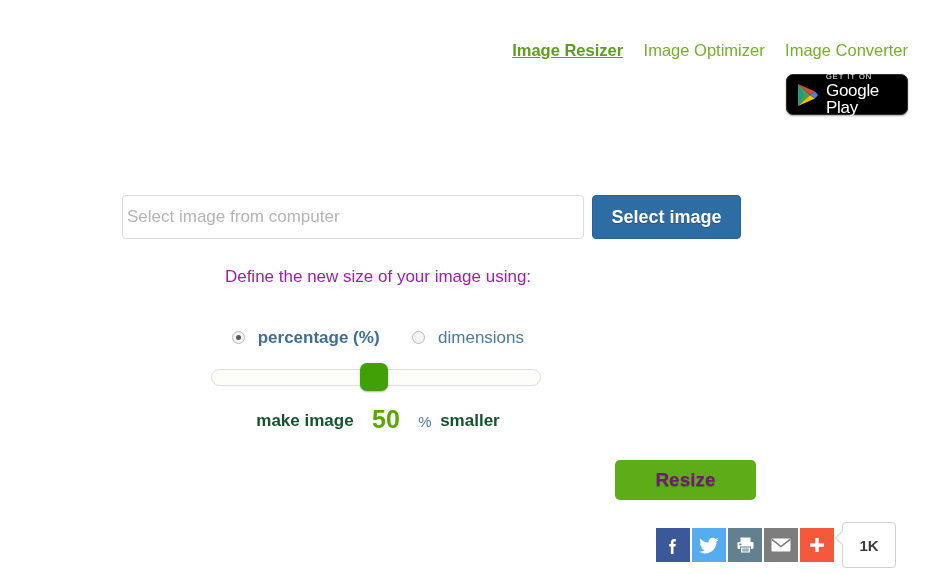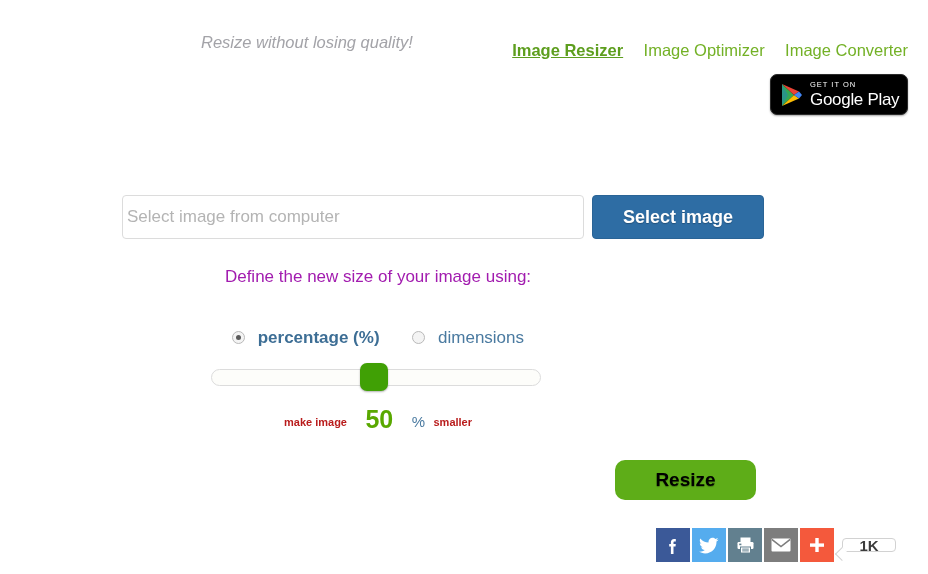--- a/index.html
+++ b/index.html
@@ -68,21 +68,21 @@
   }
   .nav a.active {
     font-weight: bold;
     text-decoration: underline;
     color: #5d9e1e;
   }
   .gplay {
     position: absolute;
     right: 20px;
     top: 74px;
-    width: 138px;
+    width: 122px;
     height: 41px;
     background: #000;
     border: 1px solid #2b2b2b;
     border-radius: 7px;
     box-sizing: border-box;
     display: flex;
     align-items: center;
     padding-left: 9px;
     box-shadow: 0 1px 2px rgba(0,0,0,.35);
   }
@@ -126,21 +126,21 @@
     color: #333;
     padding: 0 4px;
     outline: none;
     font-family: "Liberation Sans", sans-serif;
   }
   .file-input::placeholder { color: #b4b4b4; }
   .select-btn {
     position: absolute;
     left: 470px;
     top: 0;
-    width: 172px;
+    width: 149px;
     height: 44px;
     background: #2e6da4;
     border: 1px solid #2a6496;
     border-radius: 4px;
     color: #fff;
     font-size: 18px;
     font-weight: bold;
     cursor: pointer;
     font-family: "Liberation Sans", sans-serif;
     text-shadow: 0 1px 1px rgba(0,0,0,.25);
@@ -226,23 +226,23 @@
   }
 
   .pct-row {
     position: absolute;
     left: 0; top: 275px;
     width: 756px;
     text-align: center;
     white-space: nowrap;
   }
   .pct-word {
-    font-size: 11px;
-    font-weight: bold;
-    color: #b91c1c;
+    font-size: 17px;
+    font-weight: bold;
+    color: #14532d;
     vertical-align: 2px;
   }
   .pct-value {
     font-size: 25px;
     font-weight: bold;
     color: #59a800;
     margin: 0 14px;
   }
   .pct-sign {
     font-size: 15px;
@@ -252,22 +252,22 @@
   }
 
   .resize-btn {
     position: absolute;
     left: 615px;
     top: 330px;
     width: 141px;
     height: 40px;
     background: #5ead18;
     border: none;
-    border-radius: 10px;
-    color: #000000;
+    border-radius: 5px;
+    color: #701a75;
     font-size: 19px;
     font-weight: bold;
     cursor: pointer;
     font-family: "Liberation Sans", sans-serif;
     text-shadow: 0 1px 1px rgba(0,0,0,.3);
   }
 
   
   .share-bar {
     position: absolute;
@@ -287,21 +287,21 @@
     cursor: pointer;
   }
   .sb-fb { background: #3b5998; }
   .sb-tw { background: #55acee; }
   .sb-pr { background: #62808f; }
   .sb-em { background: #7d7d7d; }
   .sb-pl { background: #f4593c; }
   .count-bubble {
     position: relative;
     margin-left: 6px;
-    height: 14px;
+    height: 46px;
     min-width: 54px;
     border: 1px solid #d2d2d2;
     border-radius: 4px;
     background: #fff;
     display: flex;
     align-items: center;
     justify-content: center;
     font-size: 15px;
     font-weight: bold;
     color: #3b3b3b;
@@ -319,21 +319,20 @@
     border-bottom: 1px solid #d2d2d2;
     transform: rotate(45deg);
   }
 </style>
 </head>
 <body>
 
 <div class="header">
 
 
-  <div class="tagline">Resize without losing quality!</div>
 
   <div class="nav">
     <a href="#" class="active">Image Resizer</a>
     <a href="#">Image Optimizer</a>
     <a href="#">Image Converter</a>
   </div>
 
   <div class="gplay">
     <svg class="gplay-tri" viewBox="0 0 22 24">
       <polygon points="2,1 14,12 2,23" fill="#34a853"></polygon>

